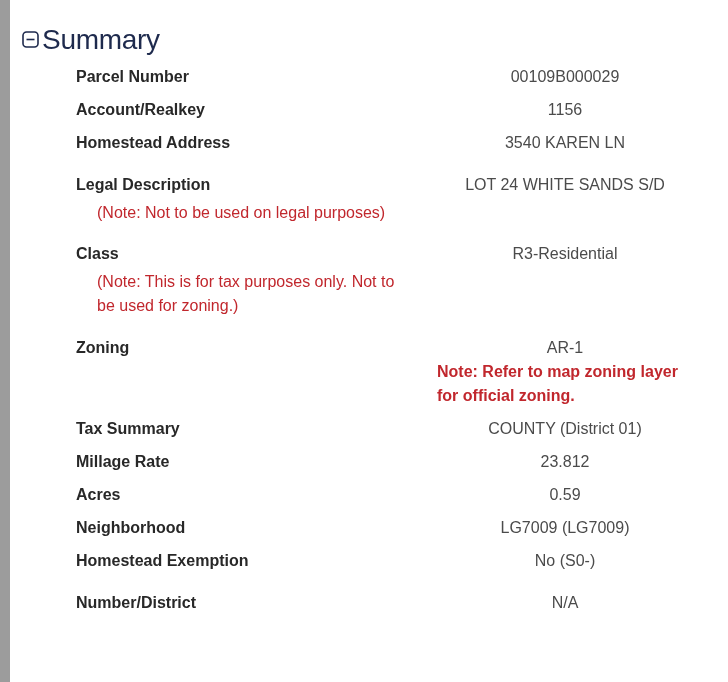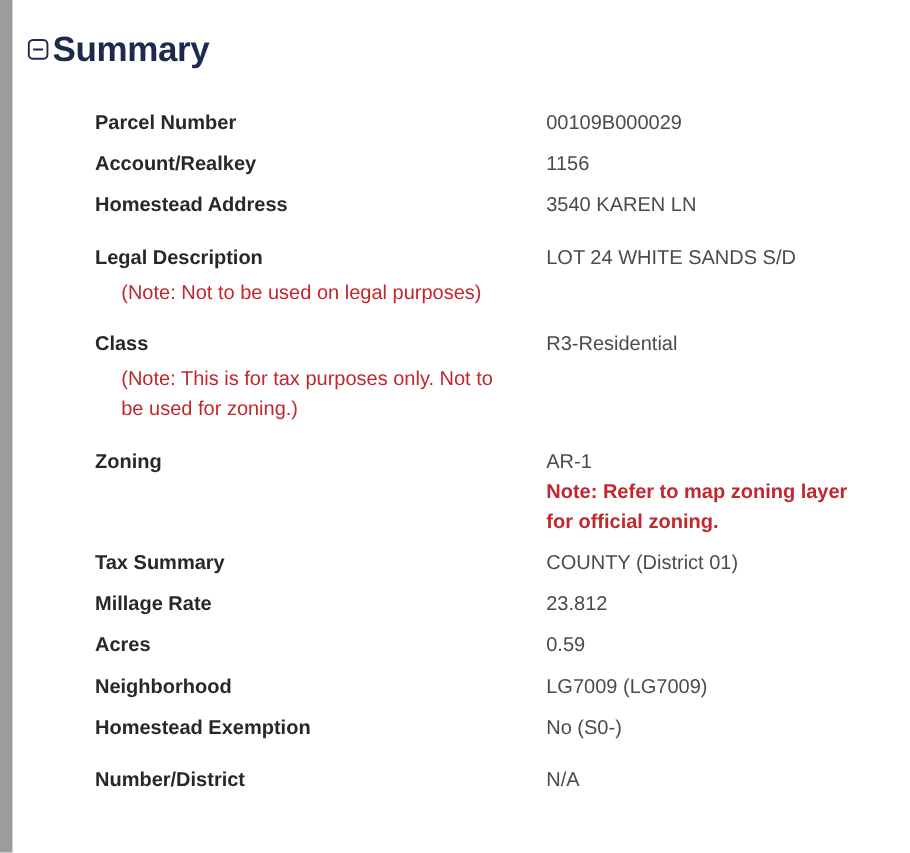--- a/index.html
+++ b/index.html
@@ -25,46 +25,47 @@
     align-items: center;
     gap: 3px;
     cursor: pointer;
     width: max-content;
   }
   .collapse-icon { display: inline-flex; }
   .collapse-icon svg { display: block; }
   .section-title {
     font-size: 28px;
     line-height: 33px;
-    font-weight: 700;
+    font-weight: 400;
     color: #1e2a4d;
     letter-spacing: -0.3px;
   }
   .rows {
     display: flex;
     flex-direction: column;
     margin-left: 54px;   
-    margin-top: 34px;
+    margin-top: 12px;
     width: 630px;
   }
   .row {
     display: grid;
     grid-template-columns: 361px 1fr;
     font-size: 16px;
     line-height: 17px;
     margin-bottom: 16px;
   }
   .row .label {
     font-weight: 700;
     color: #282828;
   }
   .row .value {
     font-weight: 400;
     color: #4b4b4b;
     max-width: 256px;
+    text-align: center;
   }
   .label-note {
     margin-top: 8px;
     padding-left: 21px;
     max-width: 312px;
     line-height: 24px;
     font-weight: 400;
     color: #c1272d;
   }
   .value-note {

